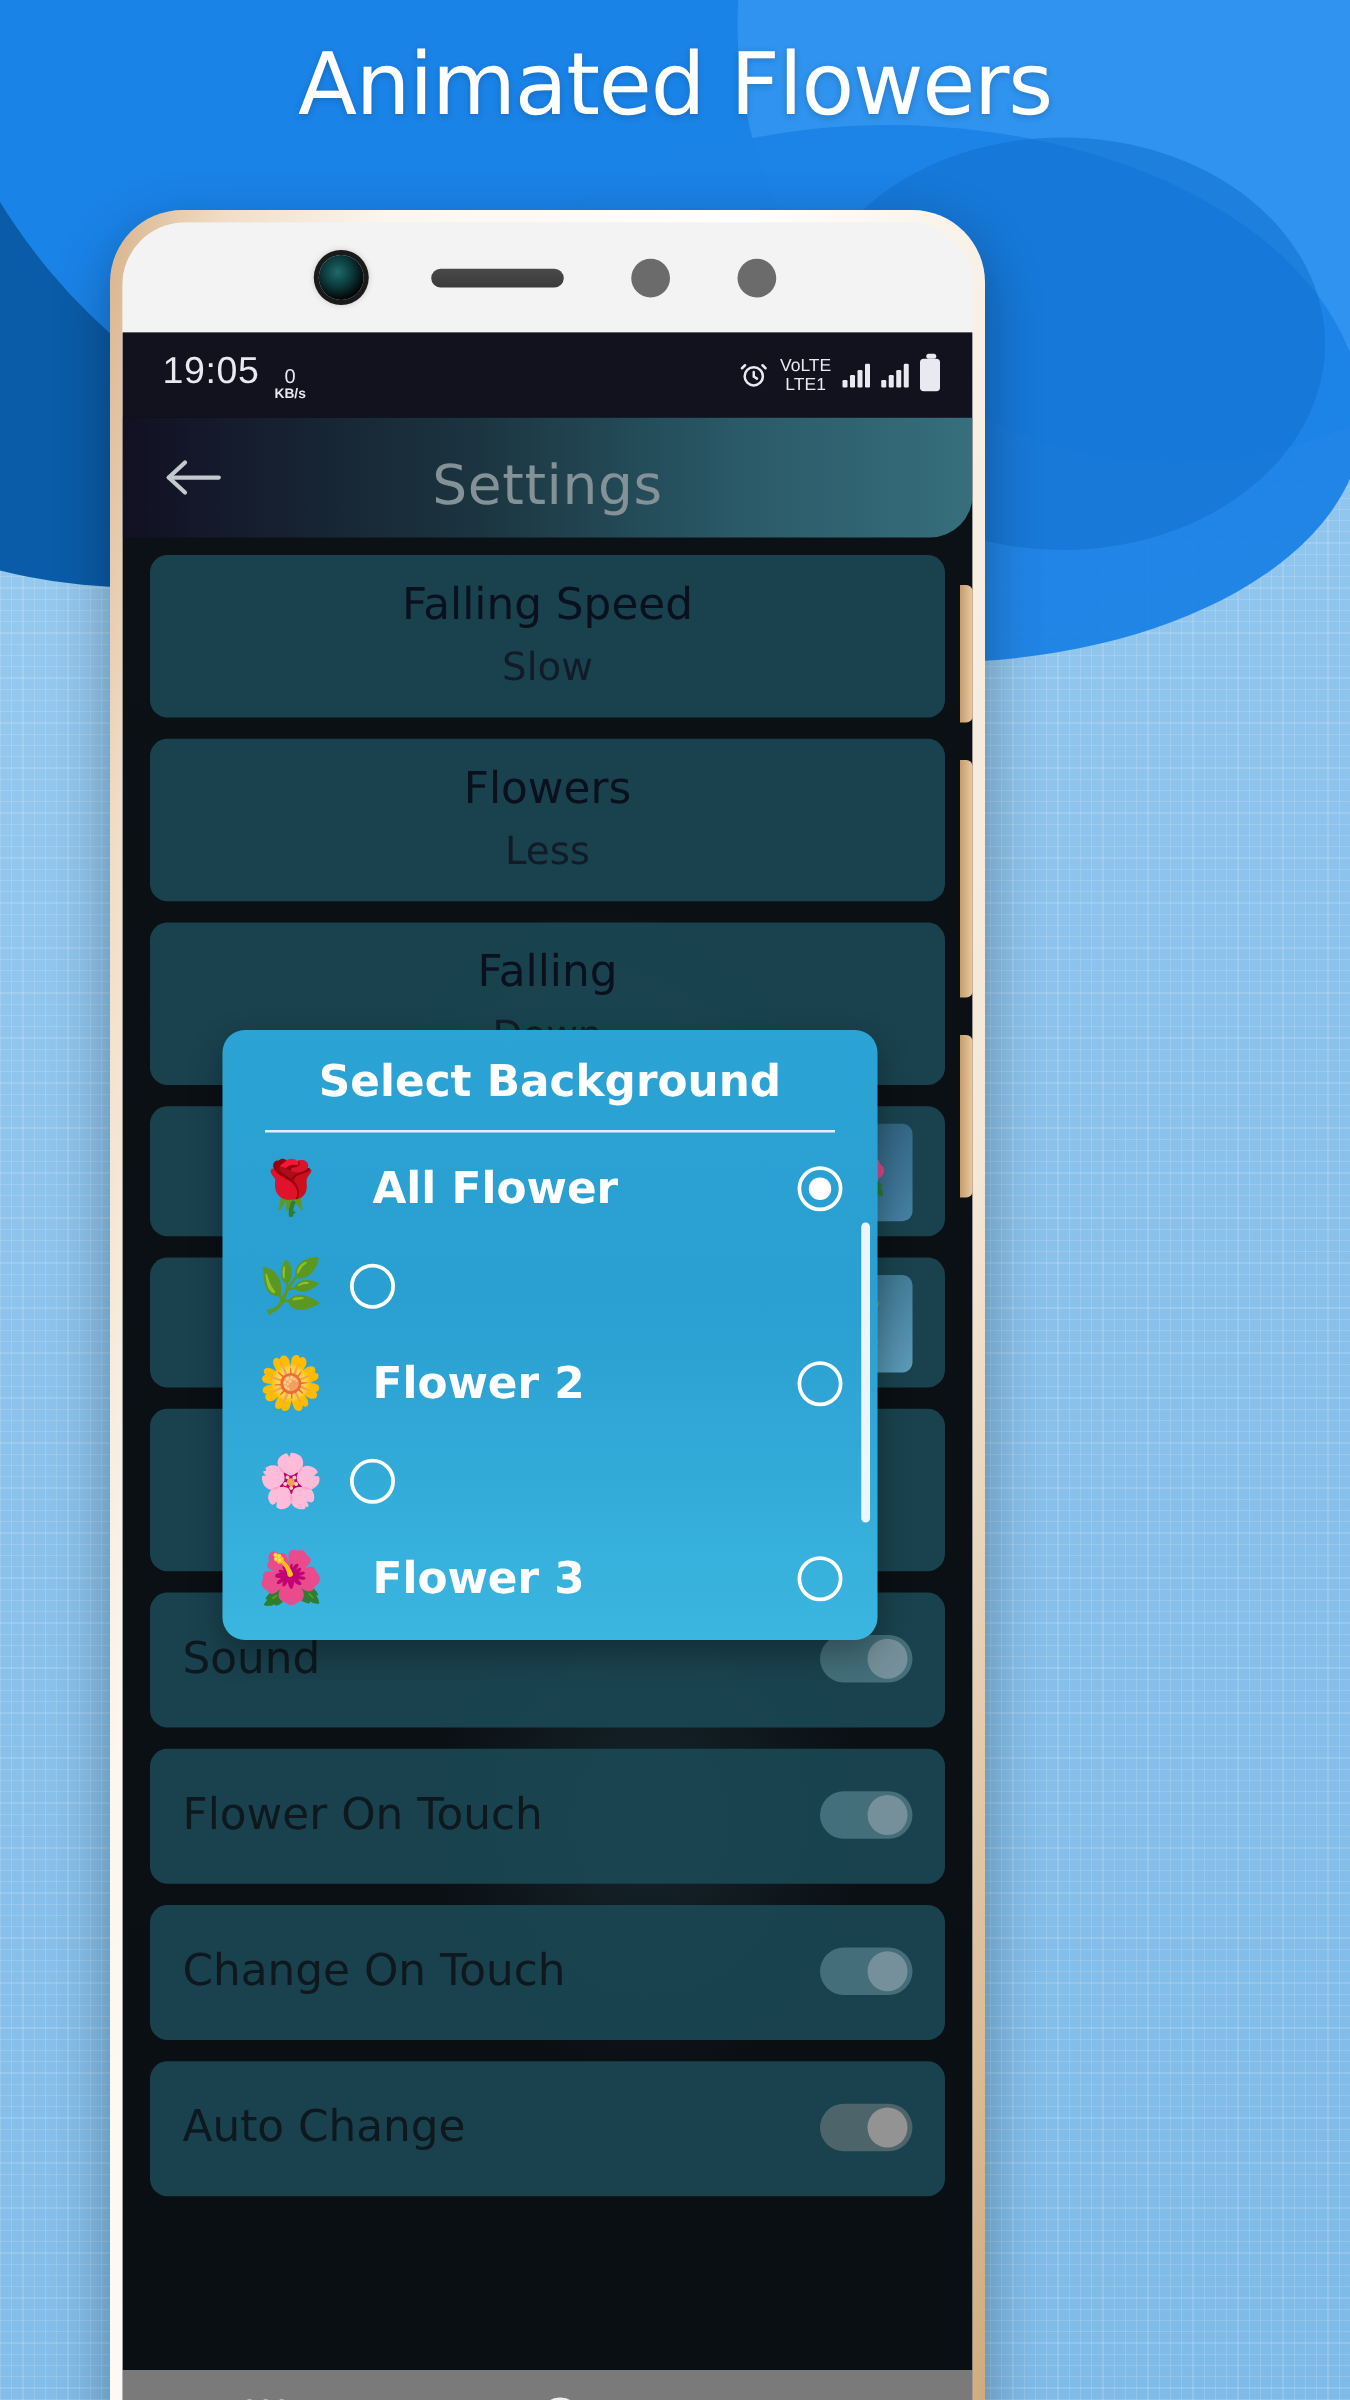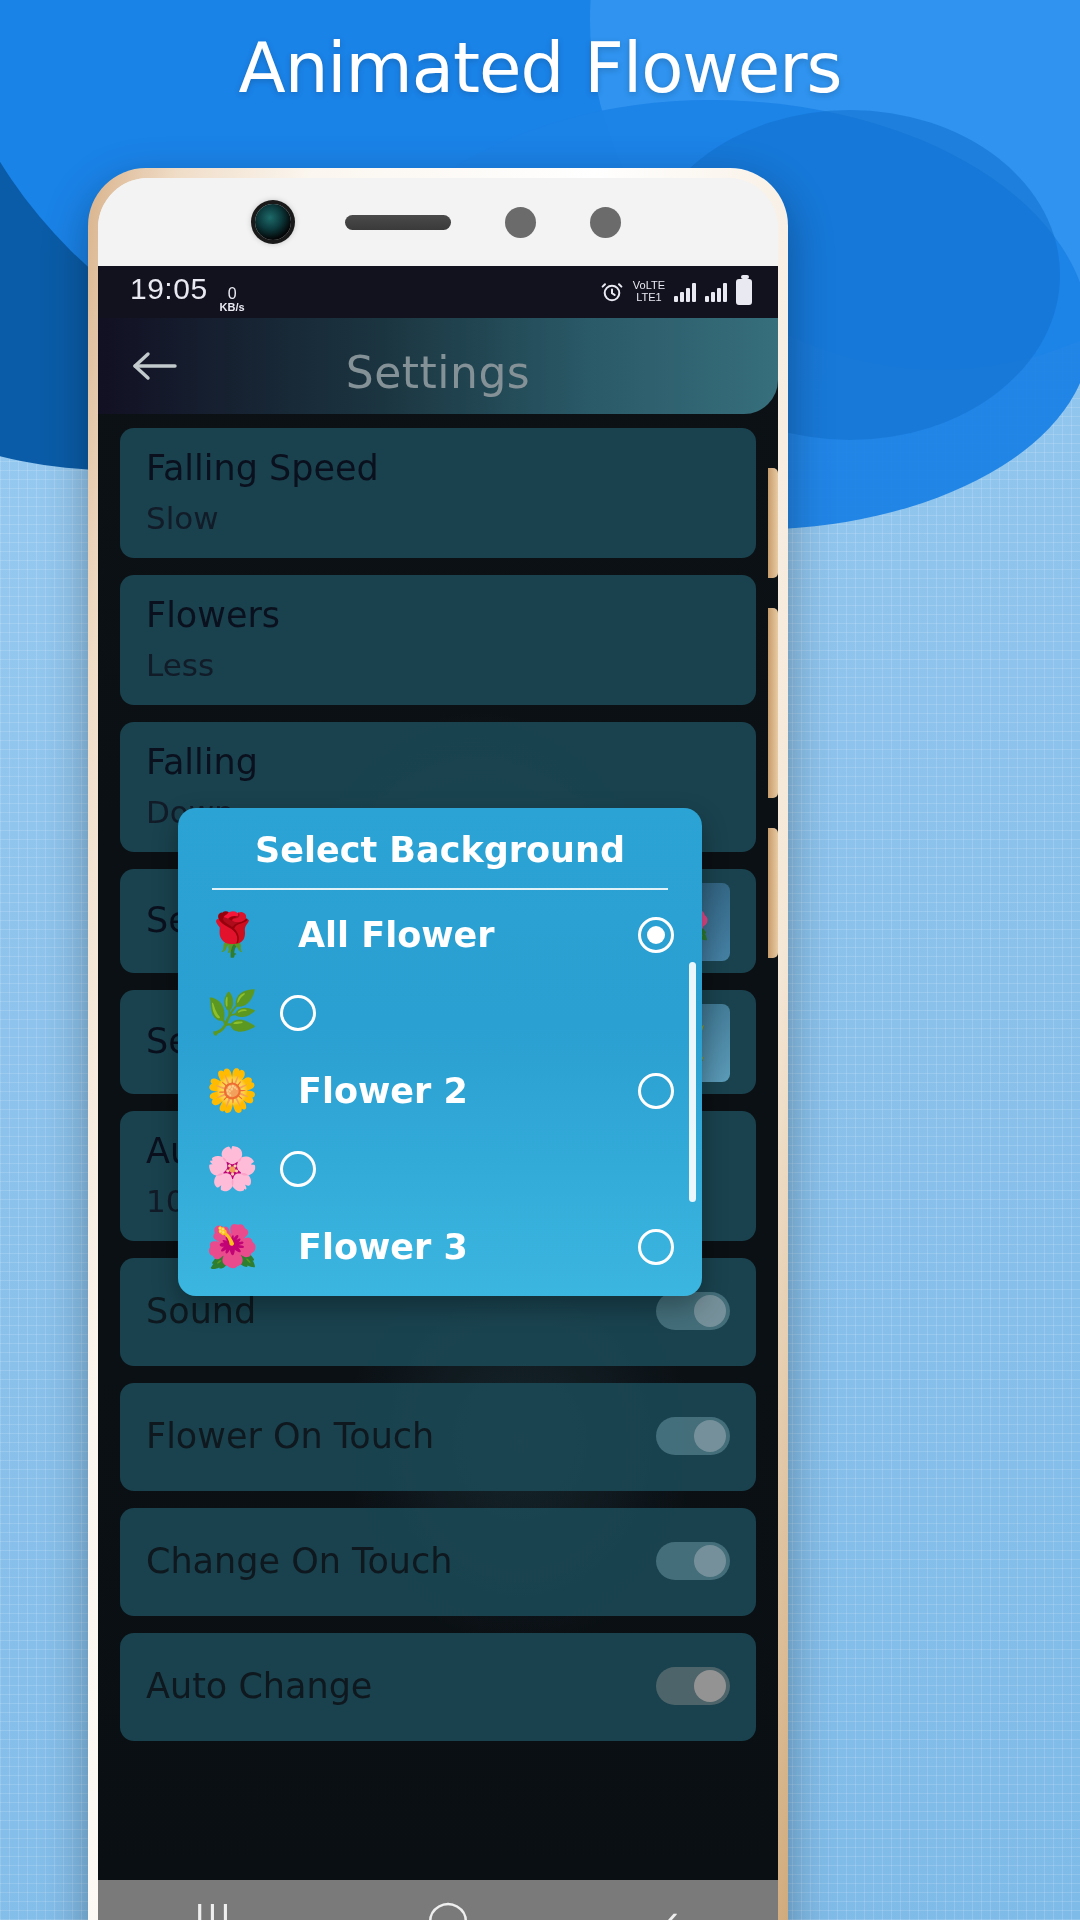--- a/index.html
+++ b/index.html
@@ -130,36 +130,36 @@
   
   .screen {
     position: relative;
     height: calc(100% - 88px);
     background: #0c0c16;
     overflow: hidden;
   }
 
   
   .statusbar {
-    height: 52px;
+    height: 68px;
     background: #12121f;
     display: flex;
     align-items: center;
     justify-content: space-between;
     padding: 0 26px 0 32px;
     color: #e9e9f2;
   }
   .sb-left { display: flex; align-items: baseline; gap: 12px; }
   .sb-time { font-size: 30px; letter-spacing: .5px; }
   .sb-net { display: flex; flex-direction: column; align-items: center; line-height: 1; }
   .sb-net .n { font-size: 16px; }
   .sb-net .u { font-size: 11px; font-weight: bold; }
   .sb-right { display: flex; align-items: center; gap: 9px; }
   .sb-ico { display: flex; align-items: center; }
-  .volte { display: flex; flex-direction: column; align-items: center; line-height: 1.05; font-size: 11px; }
+  .volte { display: flex; flex-direction: column; align-items: center; line-height: 1.05; font-size: 14px; }
   .bars { display: flex; align-items: flex-end; gap: 2px; height: 20px; }
   .bars i { width: 4px; background: #e9e9f2; display: block; border-radius: 1px; }
   .bars i:nth-child(1){height:6px}
   .bars i:nth-child(2){height:10px}
   .bars i:nth-child(3){height:14px}
   .bars i:nth-child(4){height:19px}
   .batt {
     width: 16px; height: 26px; border: 2px solid #e9e9f2; border-radius: 3px;
     position: relative; background: #e9e9f2;
   }
@@ -214,21 +214,21 @@
     position: relative;
     padding: 14px 22px 0 22px;
     display: flex; flex-direction: column; gap: 17px;
   }
   .card {
     position: relative;
     background: rgba(30,78,92,.88);
     border-radius: 14px;
     padding: 20px 26px 22px 26px;
     min-height: 104px;
-    display: flex; flex-direction: column; justify-content: center;
+    display: flex; flex-direction: column; justify-content: center; text-align: center;
   }
   .card-title {
     font-size: 35px; color: #0b1220; font-weight: 400;
     font-family: "DejaVu Sans", sans-serif;
   }
   .card-sub {
     font-size: 31px; color: #141d2b; margin-top: 12px;
     font-family: "DejaVu Sans", sans-serif;
   }
   .card.toggle-row {

